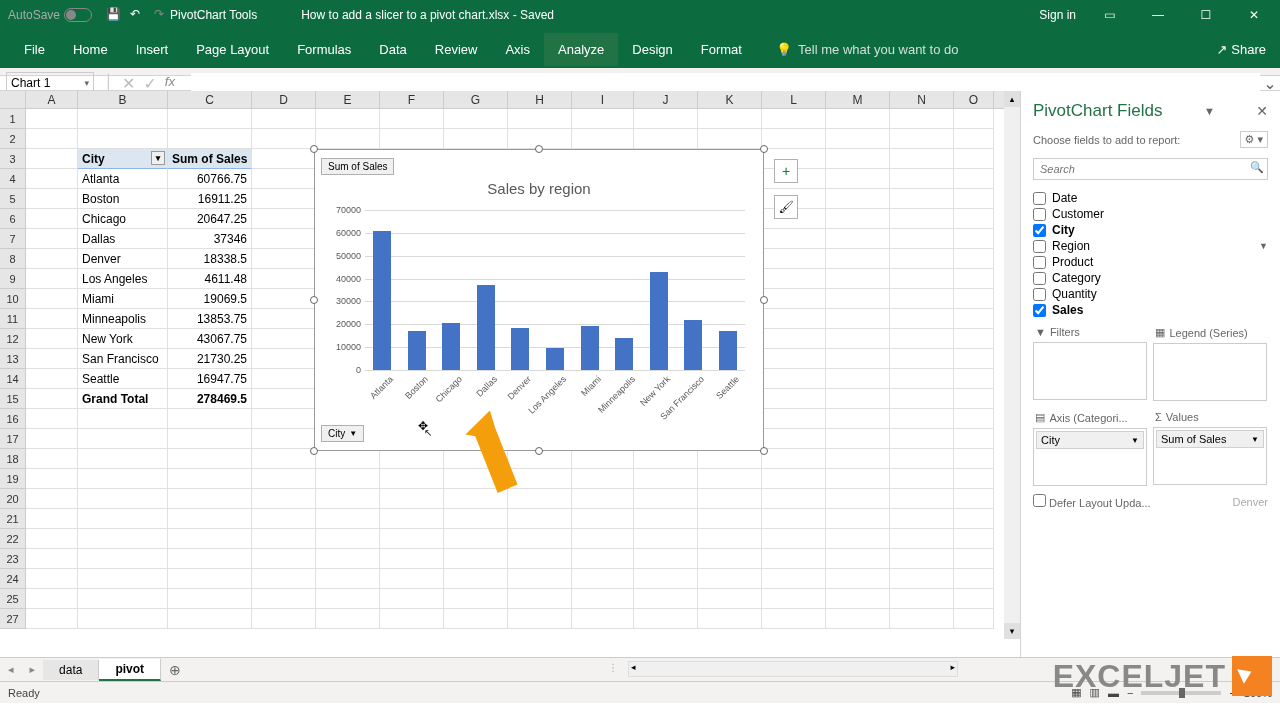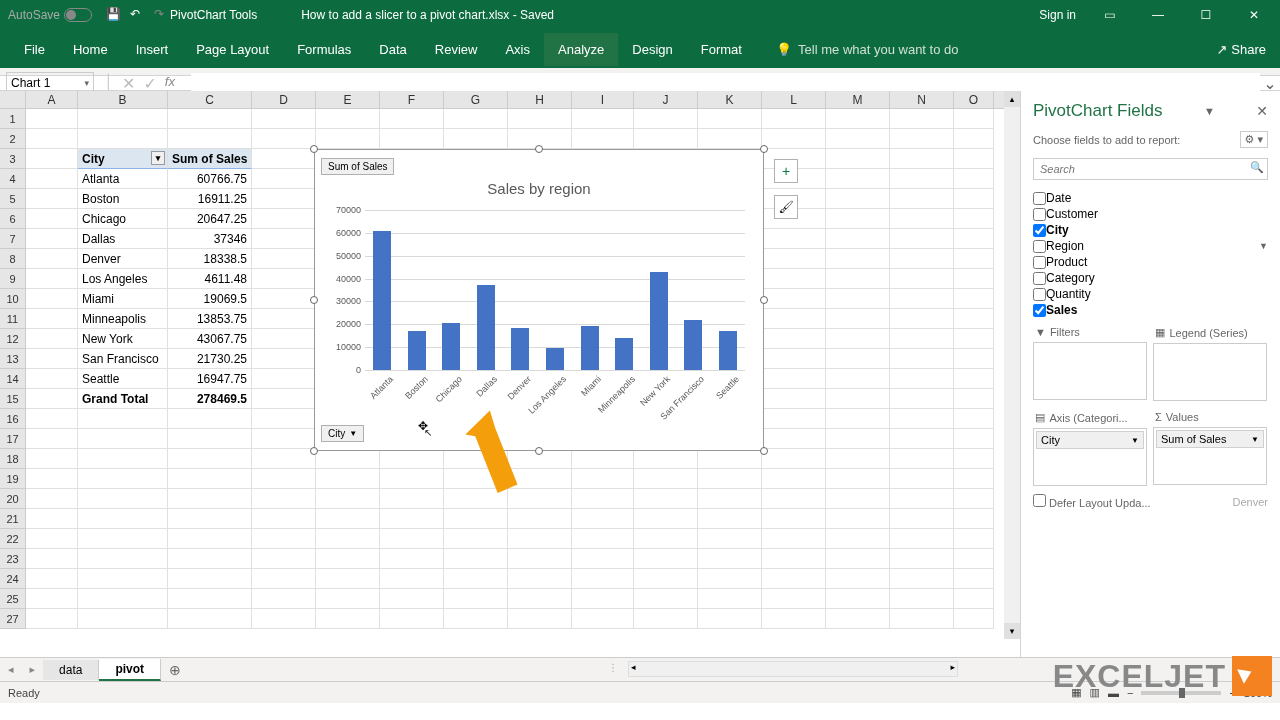--- a/index.html
+++ b/index.html
@@ -69,21 +69,21 @@
 
 .fields-header { display: flex; justify-content: space-between; align-items: center; padding: 10px 12px 6px; }
 .fields-title { font-size: 17px; color: #217346; font-weight: 400; }
 .fields-close { font-size: 14px; color: #666; cursor: pointer; }
 .fields-subtitle { font-size: 11px; color: #666; padding: 4px 12px; display: flex; justify-content: space-between; align-items: center; }
 .gear-box { border: 1px solid #ccc; padding: 1px 4px; font-size: 11px; }
 .fields-search { margin: 6px 12px; position: relative; }
 .fields-search input { width: 100%; height: 22px; border: 1px solid #ccc; padding: 0 22px 0 6px; font-size: 11px; font-style: italic; color: #888; }
 .fields-search::after { content: '🔍'; position: absolute; right: 4px; top: 3px; font-size: 11px; }
 .fields-list { margin: 4px 12px; border: none; max-height: 160px; overflow: hidden; position: relative; }
-.field-item { display: flex; align-items: center; padding: 1px 0; font-size: 12px; }
+.field-item { display: flex; align-items: center; gap: 6px; padding: 1px 0; font-size: 12px; }
 .field-item input { width: 13px; height: 13px; }
 .field-item.checked label { font-weight: 600; }
 .drag-label { font-size: 11px; color: #666; padding: 10px 12px 6px; }
 .areas { display: flex; flex-wrap: wrap; gap: 6px; padding: 0 12px; }
 .area-box { width: 114px; }
 .area-title { font-size: 11px; color: #666; padding: 4px 2px; display: flex; align-items: center; gap: 4px; }
 .area-body { border: 1px solid #ccc; height: 58px; background: #fff; font-size: 11px; }
 .area-item { background: #f0f0f0; border: 1px solid #d0d0d0; margin: 2px; padding: 2px 4px; display: flex; justify-content: space-between; align-items: center; }
 .defer-row { padding: 8px 12px; font-size: 11px; color: #666; display: flex; align-items: center; justify-content: space-between; }
 

